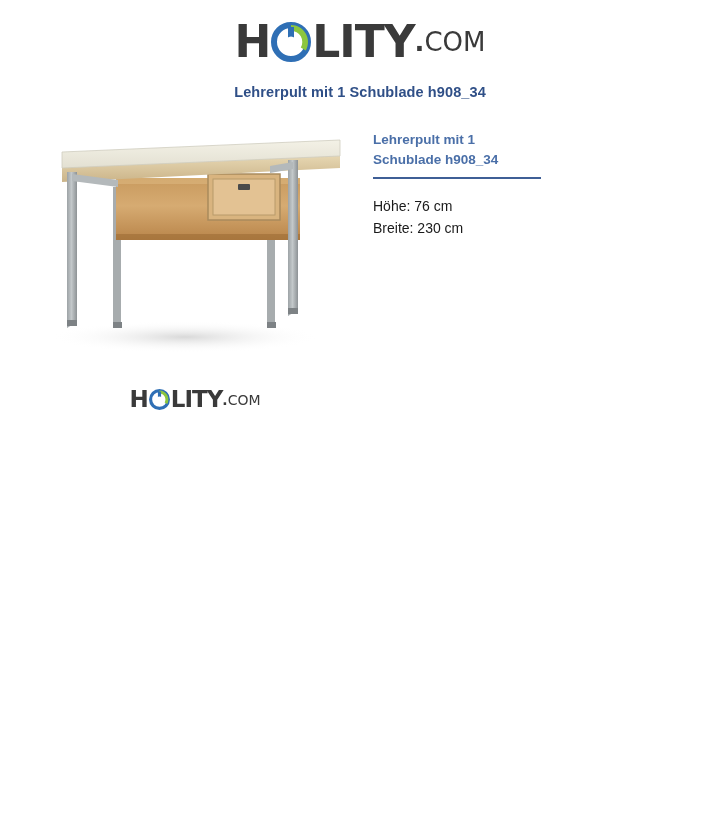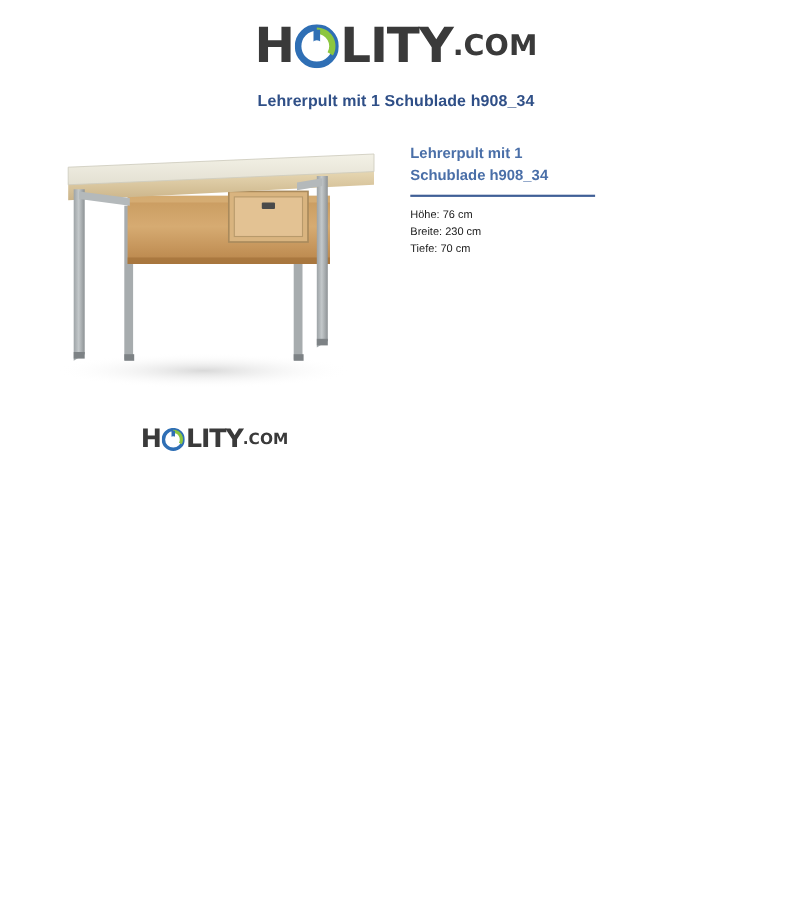--- a/index.html
+++ b/index.html
@@ -43,21 +43,21 @@
     margin: 0 1px;
   }
   .logo-dot {
     font-size: 26px;
     font-weight: bold;
     color: #3a3a3a;
     vertical-align: middle;
   }
   .logo-com {
     font-size: 26px;
-    font-weight: bold;
+    font-weight: normal;
     color: #3a3a3a;
     vertical-align: middle;
     letter-spacing: 0px;
   }
 
   
   .page-title {
     text-align: center;
     margin-top: 20px;
     font-size: 14.5px;
@@ -93,22 +93,22 @@
     color: #4a6fa8;
     line-height: 1.45;
     width: 165px;
   }
   .info-rule {
     margin-top: 8px;
     width: 168px;
     border-top: 2px solid #3f5f96;
   }
   .specs {
-    margin-top: 9px;
-    font-size: 10px;
+    margin-top: 17px;
+    font-size: 14px;
     color: #1a1a1a;
     line-height: 1.55;
   }
 
   
   .footer {
     position: absolute;
     top: 388px;
     left: 0;
     width: 390px;
@@ -192,21 +192,20 @@
       <rect x="247" y="190" width="9" height="6" fill="#7d8285"></rect>
     </svg>
   </div>
 
   <div class="info-panel">
     <div class="info-title">Lehrerpult mit 1 Schublade h908_34</div>
     <div class="info-rule"></div>
     <div class="specs">
       <div>Höhe: 76 cm</div>
       <div>Breite: 230 cm</div>
-      <div>Tiefe: 70 cm</div>
     </div>
   </div>
 </div>
 
 <div class="footer">
   <div class="logo logo-sm">
     <span class="logo-main">H</span><span class="logo-o"><svg width="21" height="21" viewBox="0 0 40 40" xmlns="http://www.w3.org/2000/svg">
         <circle cx="20" cy="20" r="17" fill="none" stroke="#2f6fb5" stroke-width="6"></circle>
         <path d="M20 3 A17 17 0 0 1 34.7 28.5 L29.8 25.6 A11.3 11.3 0 0 0 20 8.7 Z" fill="#8cc63f"></path>
         <rect x="17" y="5" width="6" height="17" fill="#2f6fb5"></rect>

